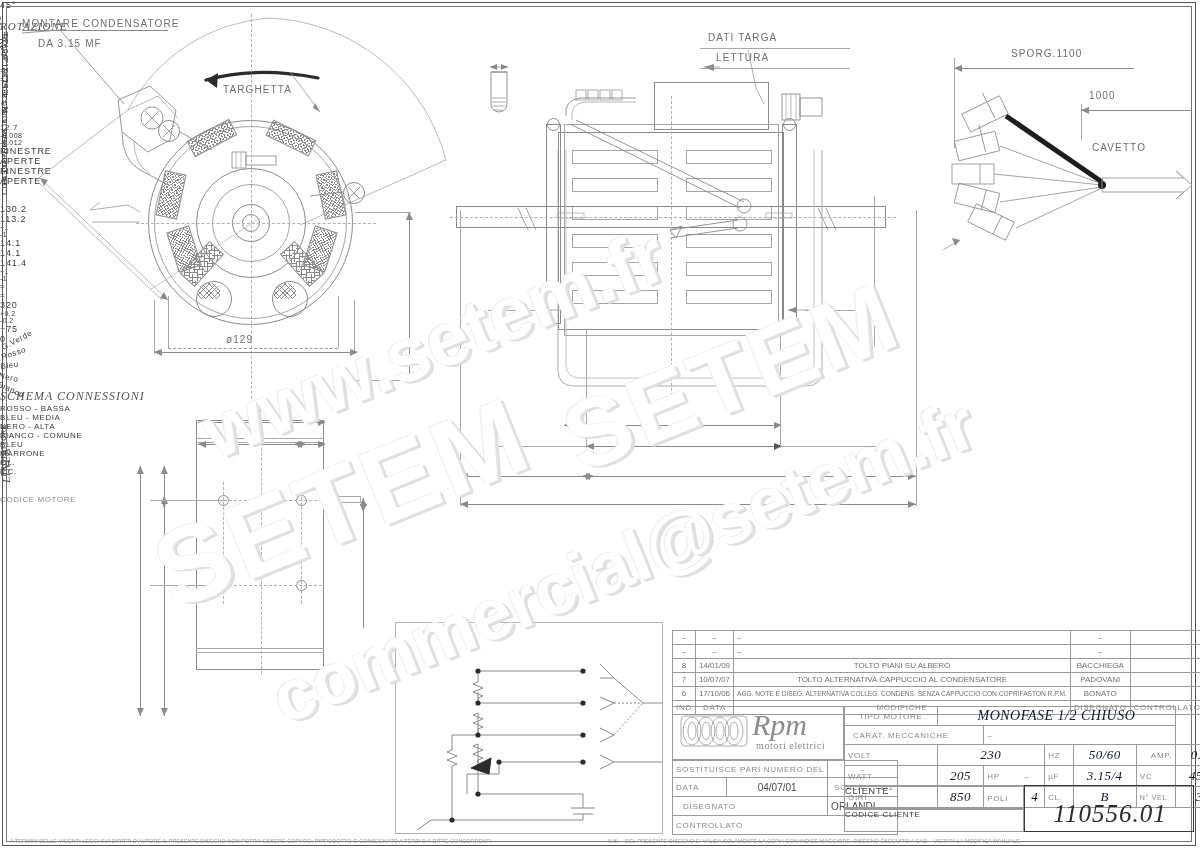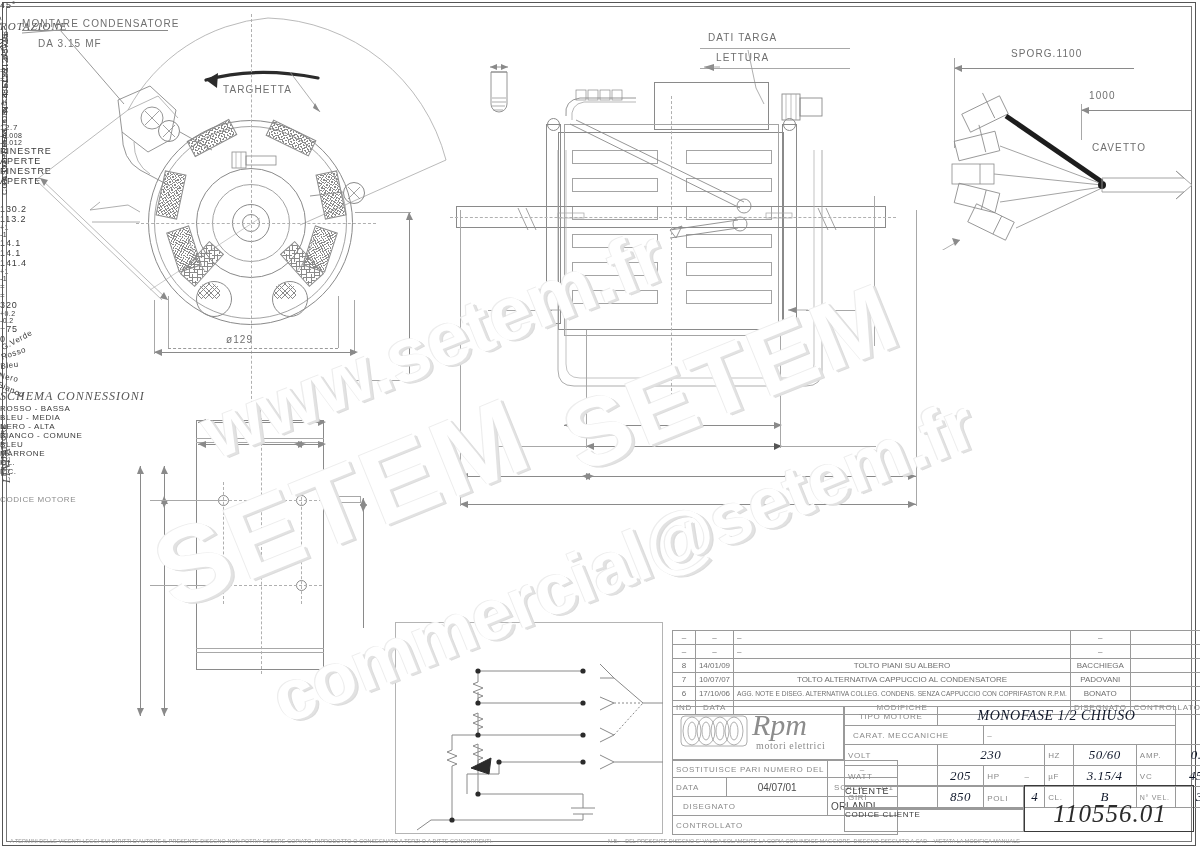--- a/index.html
+++ b/index.html
@@ -693,21 +693,21 @@
       </tr>
       <tr>
         <td class="lbl" colspan="2" style="height:18px;padding-left:8px;">CARAT. MECCANICHE</td>
         <td class="lbl" colspan="4">–</td>
       </tr>
       <tr>
         <td class="lbl" style="height:20px;">VOLT</td>
         <td class="val" colspan="2">230</td>
         <td class="lbl" style="width:26px;">HZ</td>
         <td class="val" style="width:70px;">50/60</td>
-        <td class="lbl" style="width:34px;">AMP.</td>
+        <td class="lbl" style="width:34px;text-align:right;">AMP.</td>
         <td class="val" style="width:54px;">0.9</td>
       </tr>
       <tr>
         <td class="lbl" style="height:20px;">WATT</td>
         <td class="val" style="width:52px;">205</td>
         <td class="lbl" style="width:56px;">
           <span>HP</span>
           <span style="padding-left:22px;">–</span>
         </td>
         <td class="lbl">µF</td>

